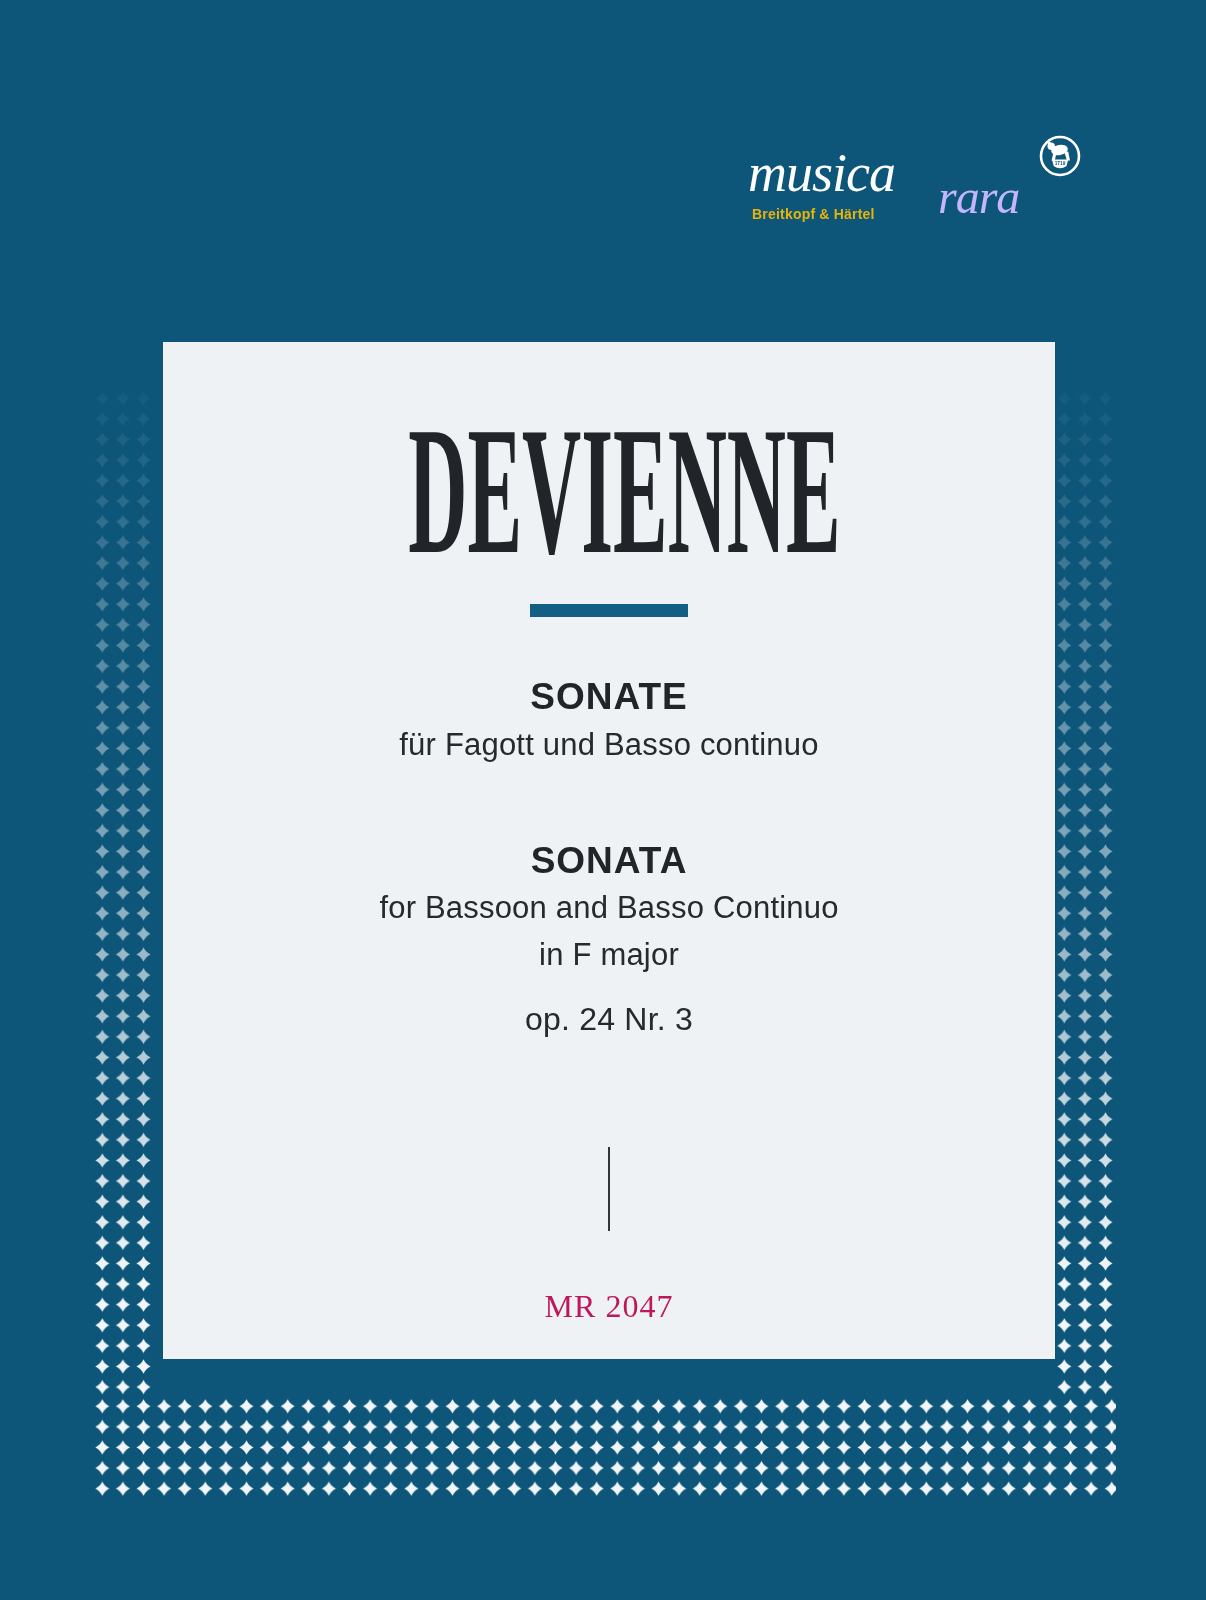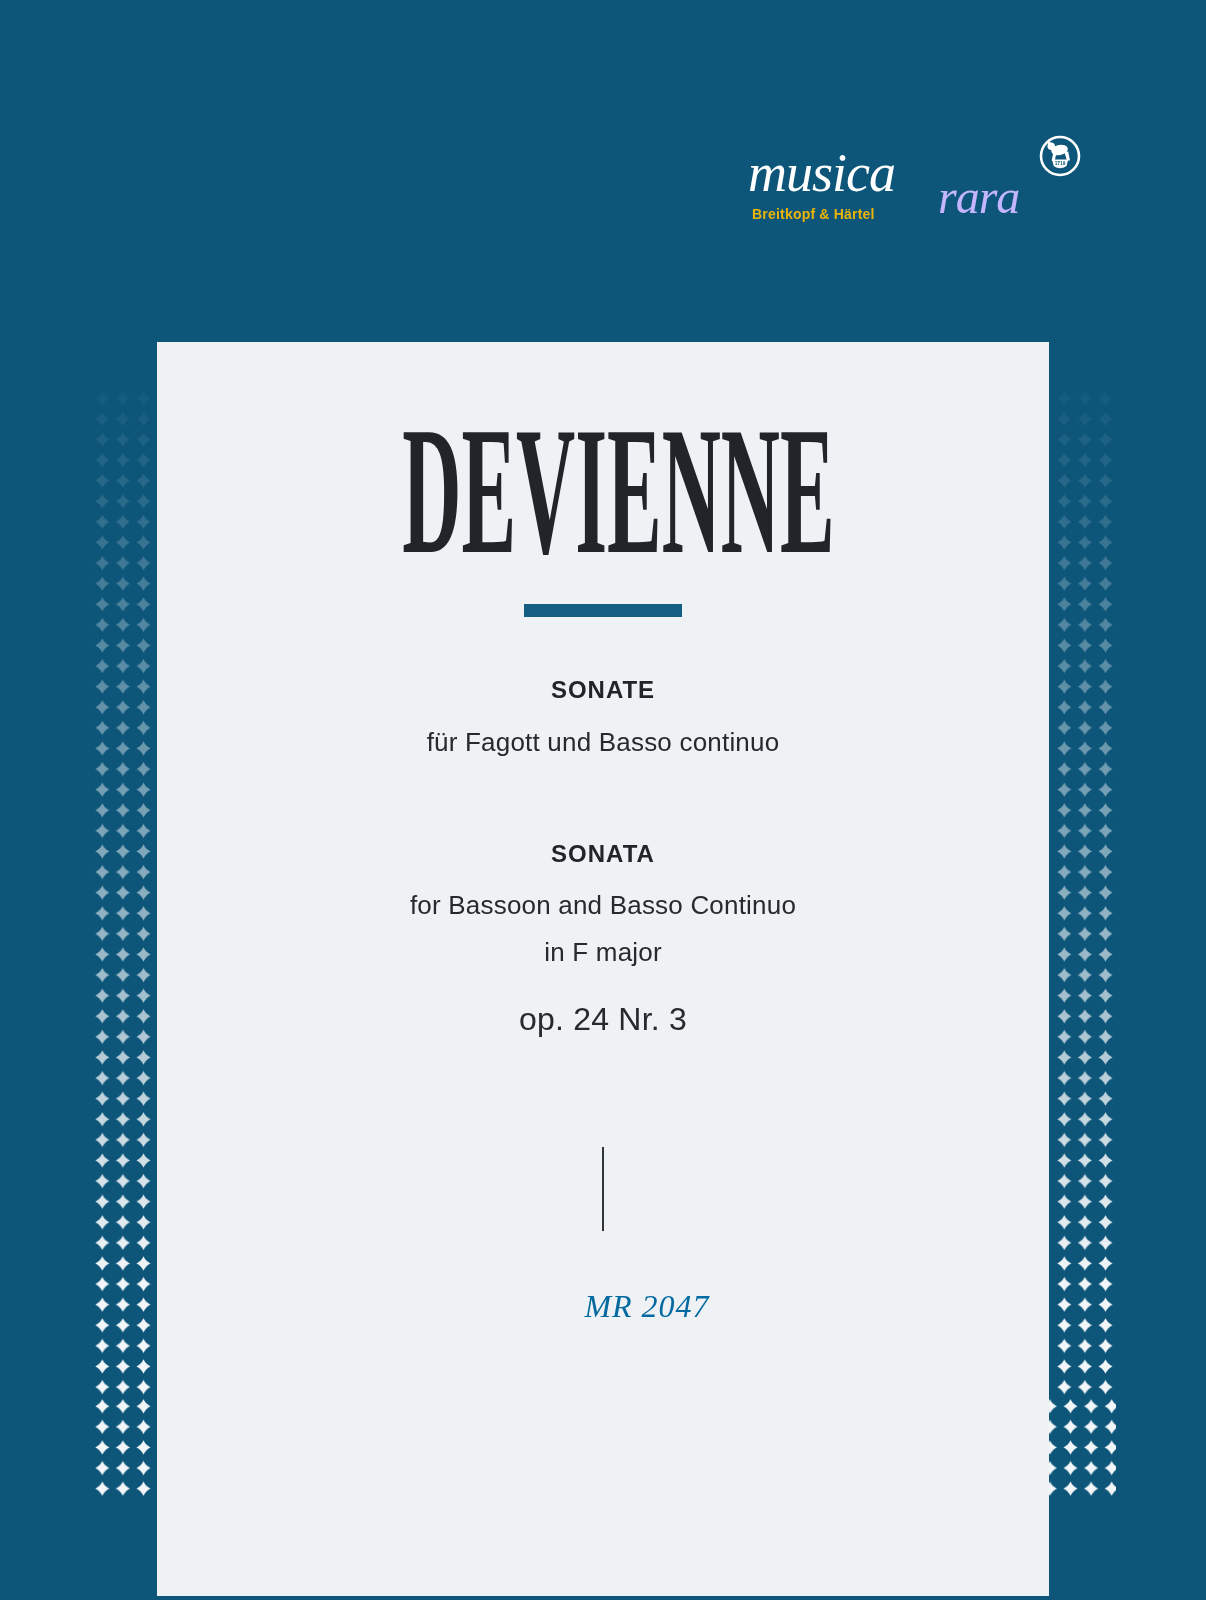--- a/index.html
+++ b/index.html
@@ -28,61 +28,60 @@
   }
   .publisher {
     position: absolute; left: 752px; top: 207px;
     font-size: 14px; font-weight: bold; line-height: 1;
     color: #eab308; letter-spacing: 0.2px;
   }
   .emblem { position: absolute; left: 1037px; top: 133px; width: 46px; height: 46px; }
 
   
   .panel {
-    position: absolute; left: 157px; top: 342px;
-    width: 892px; height: 1254px;
+    position: absolute; left: 163px; top: 342px;
+    width: 892px; height: 1017px;
     background: #eff2f4;
   }
   .panel * { position: absolute; left: 0; width: 100%; text-align: center; line-height: 1; }
 
   .composer {
     top: 58px;
     font-family: "Liberation Serif", serif;
     font-weight: bold; font-size: 182px;
     color: #212529;
     transform: scaleX(0.45);
     transform-origin: 50% 50%;
     white-space: nowrap;
   }
   .accent-rule {
     top: 262px; left: 50%; width: 158px; height: 13px;
     margin-left: -79px;
     background: #135e84;
   }
   .work-title {
-    font-weight: bold; font-size: 24px; color: #212529; letter-spacing: 1px;
+    font-weight: bold; font-size: 37px; color: #212529; letter-spacing: 1px;
   }
   .title-de { top: 336px; }
-  .work-line { font-size: 26px; color: #26292d; letter-spacing: 0.2px; }
+  .work-line { font-size: 31px; color: #26292d; letter-spacing: 0.2px; }
   .scoring-de { top: 387px; }
   .key-de { top: 433px; }
   .title-en { top: 500px; }
   .scoring-en { top: 550px; }
   .key-en { top: 597px; }
   .opus { top: 661px; font-size: 32px; color: #26292d; letter-spacing: 0.2px; }
   .divider-rule {
     top: 805px; left: 50%; width: 2px; height: 84px;
     margin-left: -1px; background: #30353a;
   }
   .catalog {
     top: 948px;
     font-family: "Liberation Serif", serif;
-    font-style: italic; font-size: 32px; color: #0369a1;
+    font-size: 32px; color: #be185d;
     letter-spacing: 1px;
-    padding-left: 44px;
   }
 
   
   .band { position: absolute; display: block; }
   .band-left   { left: 92px;   top: 388px;  }
   .band-right  { left: 1054px; top: 388px;  }
   .band-bottom { left: 92px;   top: 1396px; }
 </style>
 </head>
 <body>

